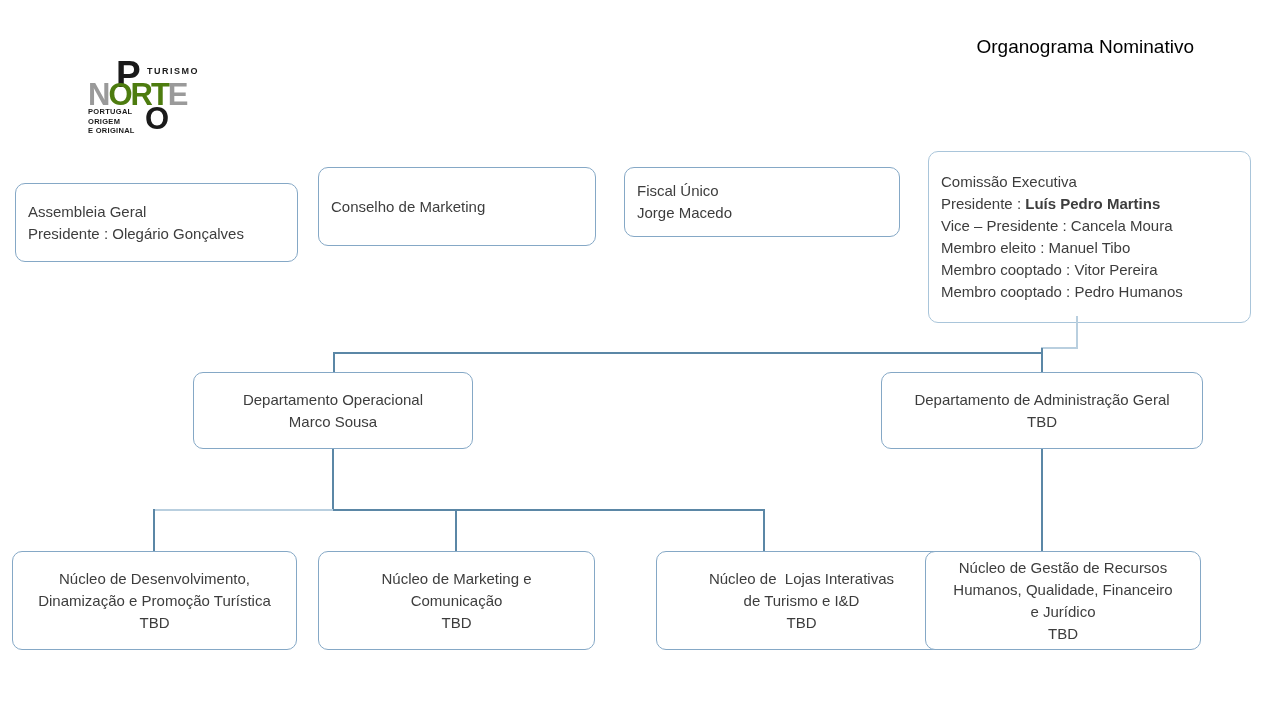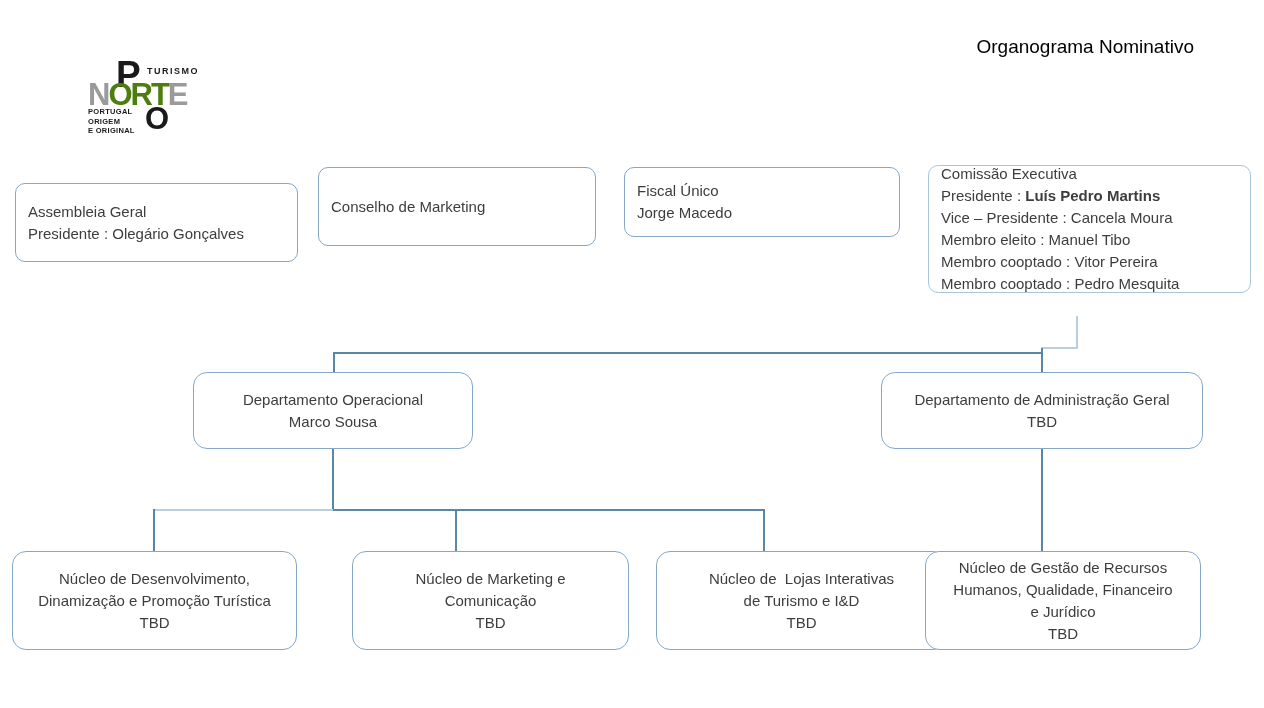--- a/index.html
+++ b/index.html
@@ -24,21 +24,21 @@
   .lg-tagline{left:0;top:51px;font-size:7.5px;font-weight:bold;color:#1a1a1a;letter-spacing:.3px;}
   .lg-tagline div{position:static;line-height:9.5px;}
   
   .node{
     position:absolute;box-sizing:border-box;background:#fff;
     border:1.5px solid #85a8c6;border-radius:10px;
     display:flex;flex-direction:column;justify-content:center;
     font-size:15px;line-height:22px;
   }
   .node.left-text{align-items:flex-start;padding:4px 12px;text-align:left;}
-  .node.center-text{align-items:center;padding:20px 8px;text-align:center;border-radius:14px;}
+  .node.center-text{align-items:center;padding:20px 8px;text-align:center;}
   .node.light-border{border-color:#a9c5da;}
   .ln{white-space:pre-wrap;}
   .ln b{color:#3d3d3d;}
   
   .conn{position:absolute;}
   .conn.dark{background:#5b87a6;}
   .conn.light{background:#b9cfdf;}
 </style>
 </head>
 <body>
@@ -66,46 +66,46 @@
 
   <div class="node left-text" style="left:318px;top:167px;width:278px;height:79px;padding-left:12px;">
     <div class="ln">Conselho de Marketing</div>
   </div>
 
   <div class="node left-text" style="left:624px;top:167px;width:276px;height:70px;">
     <div class="ln">Fiscal Único</div>
     <div class="ln">Jorge Macedo</div>
   </div>
 
-  <div class="node left-text light-border" style="left:928px;top:165px;width:323px;height:128px;">
+  <div class="node left-text light-border" style="left:928px;top:151px;width:323px;height:172px;">
     <div class="ln">Comissão Executiva</div>
     <div class="ln"><span>Presidente : </span><b>Luís Pedro Martins</b></div>
     <div class="ln">Vice – Presidente : Cancela Moura</div>
     <div class="ln">Membro eleito : Manuel Tibo</div>
     <div class="ln">Membro cooptado : Vitor Pereira</div>
-    <div class="ln">Membro cooptado : Pedro Mesquita</div>
+    <div class="ln">Membro cooptado : Pedro Humanos</div>
   </div>
 
   <div class="node center-text" style="left:193px;top:372px;width:280px;height:77px;">
     <div class="ln">Departamento Operacional</div>
     <div class="ln">Marco Sousa</div>
   </div>
 
   <div class="node center-text" style="left:881px;top:372px;width:322px;height:77px;">
     <div class="ln">Departamento de Administração Geral</div>
     <div class="ln">TBD</div>
   </div>
 
   <div class="node center-text" style="left:12px;top:551px;width:285px;height:99px;">
     <div class="ln">Núcleo de Desenvolvimento,</div>
     <div class="ln">Dinamização e Promoção Turística</div>
     <div class="ln">TBD</div>
   </div>
 
-  <div class="node center-text" style="left:318px;top:551px;width:277px;height:99px;margin-left:34px;">
+  <div class="node center-text" style="left:318px;top:551px;width:277px;height:99px;">
     <div class="ln">Núcleo de Marketing e</div>
     <div class="ln">Comunicação</div>
     <div class="ln">TBD</div>
   </div>
 
   <div class="node center-text" style="left:622px;top:551px;width:291px;height:99px;margin-left:34px;">
     <div class="ln">Núcleo de  Lojas Interativas</div>
     <div class="ln">de Turismo e I&amp;D</div>
     <div class="ln">TBD</div>
   </div>

